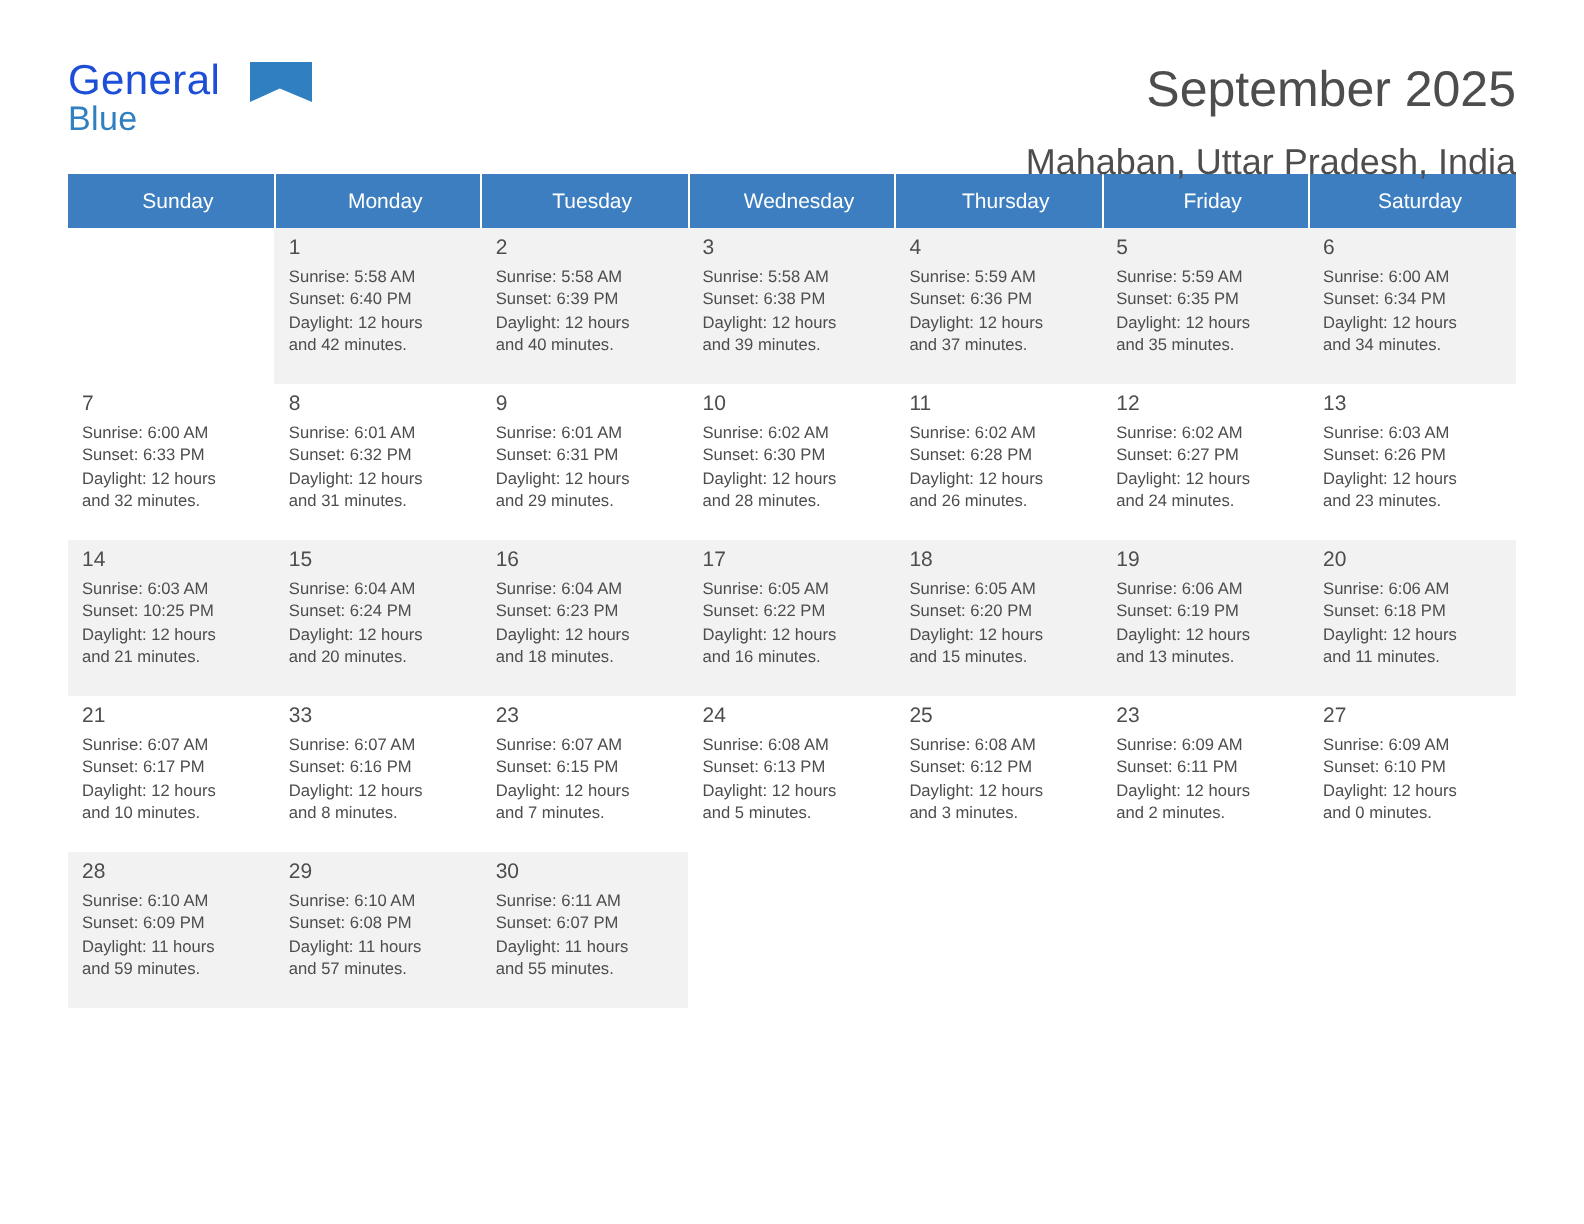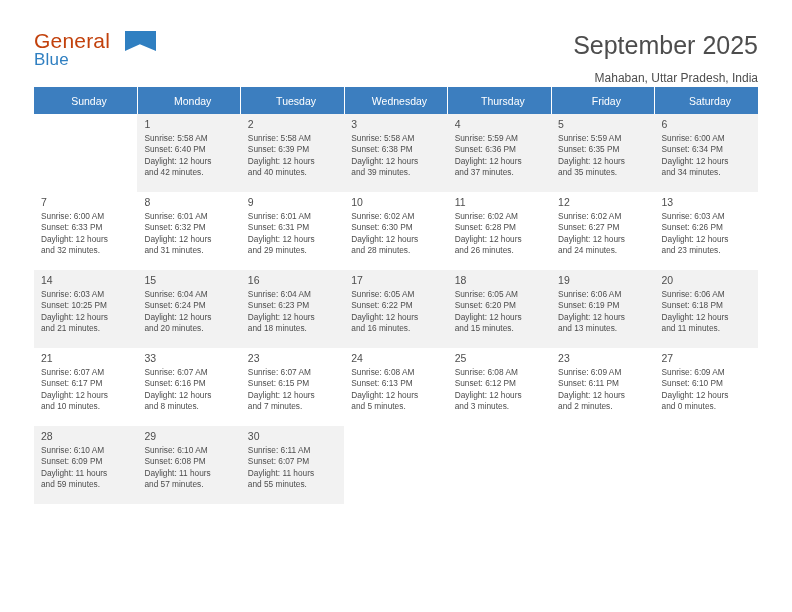--- a/index.html
+++ b/index.html
@@ -31,21 +31,21 @@
     box-sizing: border-box;
   }
   .logo {
     position: relative;
     width: 130px;
     height: 48px;
     line-height: 1;
   }
   .logo-general {
     font-size: 21px;
-    color: #c2410c;
+    color: #1d4ed8;
     letter-spacing: 0.2px;
     display: block;
   }
   .logo-blue {
     font-size: 17px;
     color: #2f7fc1;
     display: block;
     margin-top: 0;
     letter-spacing: 0.2px;
   }
@@ -62,21 +62,21 @@
     text-align: right;
     padding-top: 2px;
   }
   .month-title {
     font-size: 25px;
     color: #4d4d4d;
     font-weight: normal;
     line-height: 1.1;
   }
   .location {
-    font-size: 12px;
+    font-size: 18px;
     color: #4d4d4d;
     margin-top: 11px;
   }
   
   .calendar {
     margin-top: 19px;
     width: 724px;
     border-collapse: collapse;
     table-layout: fixed;
   }

